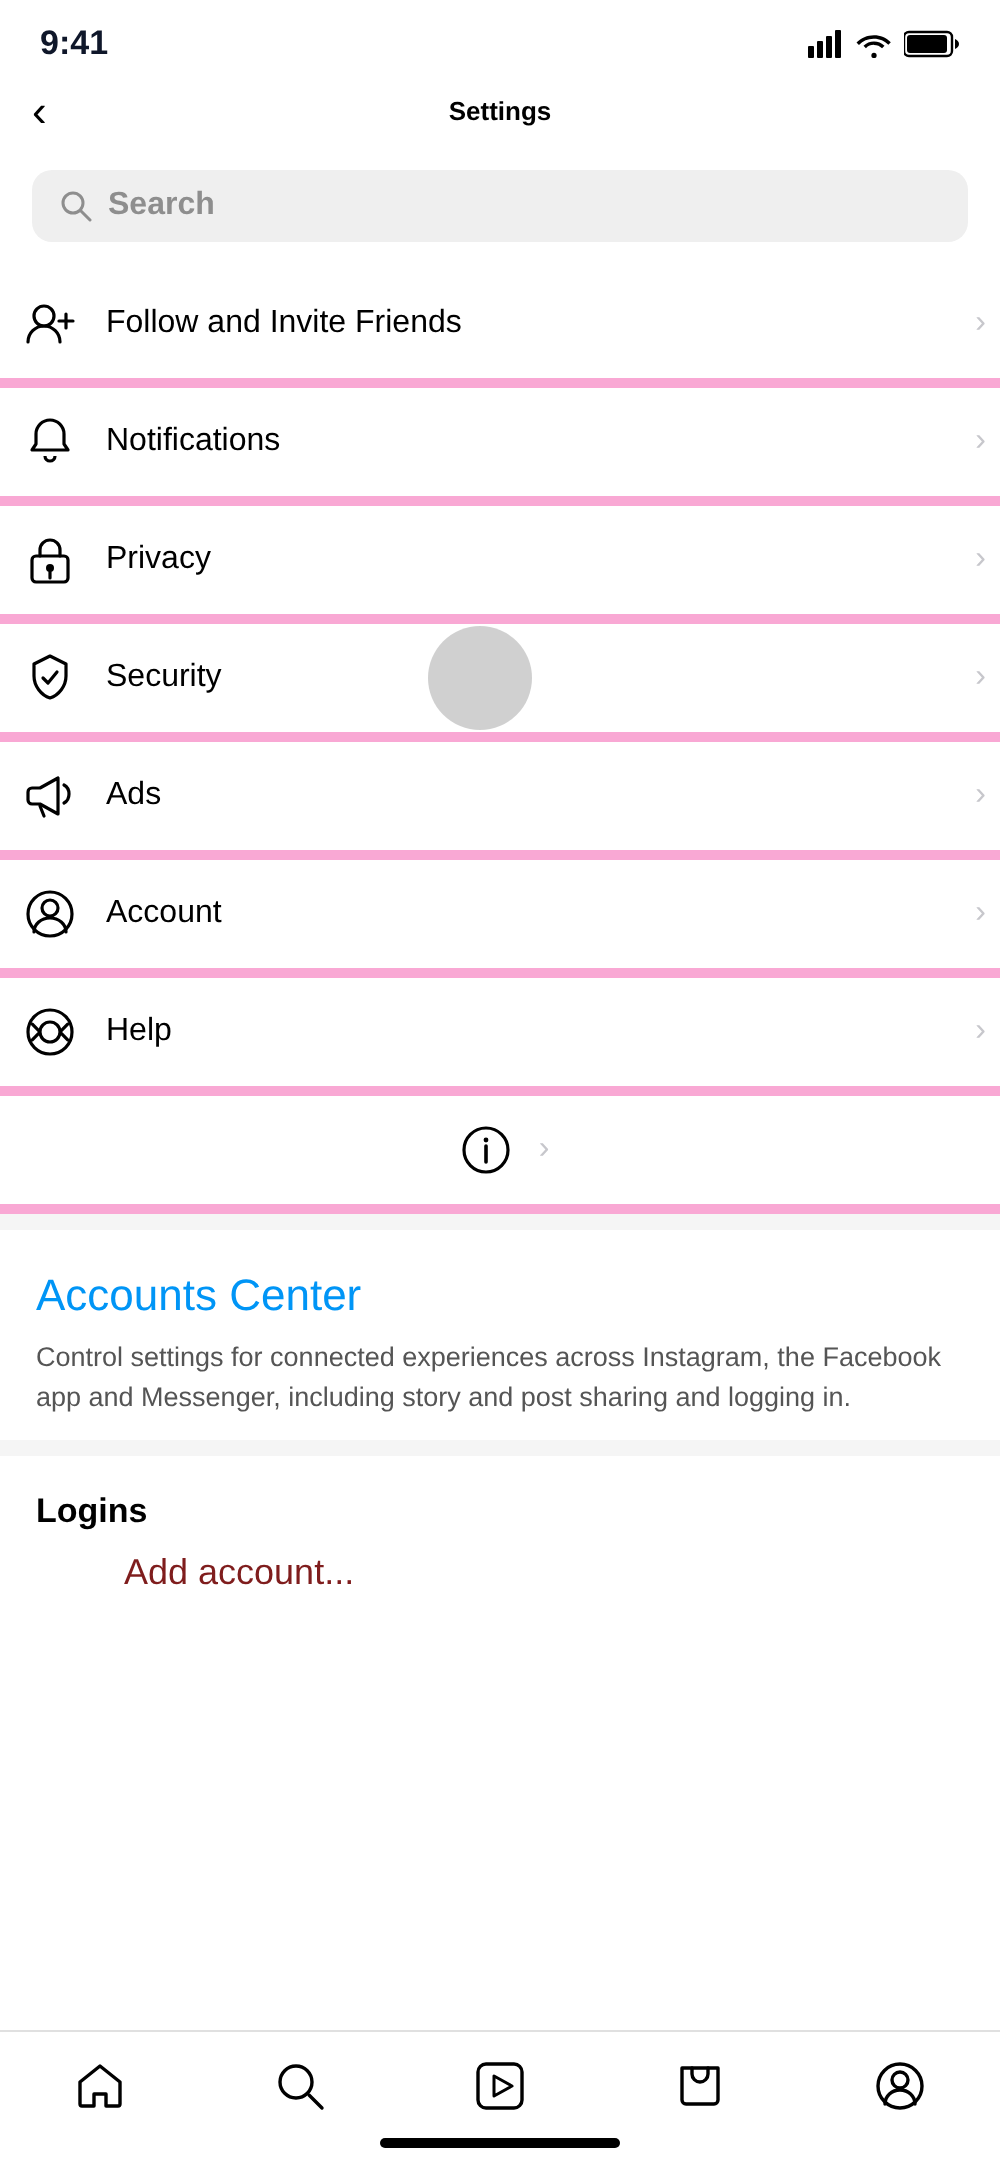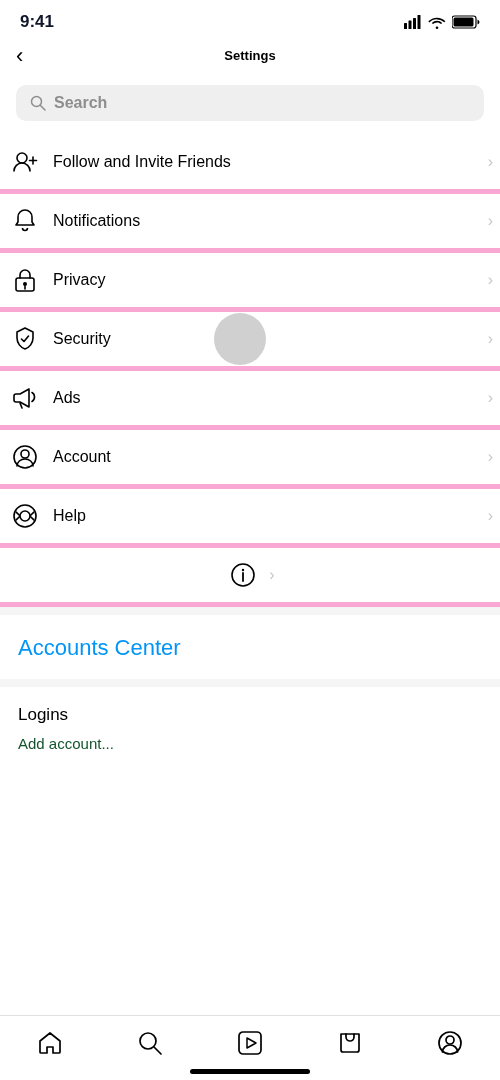--- a/index.html
+++ b/index.html
@@ -142,28 +142,29 @@
       line-height: 1.5;
     }
 
     
     .logins-section {
       padding: 18px 18px 4px;
       border-top: 8px solid #f5f5f5;
     }
     .logins-title {
       font-size: 17px;
-      font-weight: 400;
+      font-weight: 700;
       color: #000;
       margin-bottom: 10px;
     }
     .add-account-link {
-      font-size: 15px;
-      color: #14532d;
+      font-size: 18px;
+      color: #7f1d1d;
       cursor: pointer;
+      margin-left: 44px;
     }
 
     
     .bottom-nav {
       position: fixed;
       bottom: 0;
       left: 0;
       width: 500px;
       background: #fff;
       border-top: 1px solid #e0e0e0;
@@ -348,20 +349,21 @@
         <line x1="13" y1="11" x2="13" y2="19" stroke="#000" stroke-width="1.8" stroke-linecap="round"></line>
         <circle cx="13" cy="8" r="1.2" fill="#000"></circle>
       </svg>
     </div>
     <span class="menu-item-chevron">›</span>
   </div>
 </div>
 
 <div class="meta-section">
   <div class="accounts-center-link">Accounts Center</div>
+  <p class="meta-description">Control settings for connected experiences across Instagram, the Facebook app and Messenger, including story and post sharing and logging in.</p>
 </div>
 
 <div class="logins-section">
   <div class="logins-title">Logins</div>
   <div class="add-account-link">Add account...</div>
 </div>
 
 <div style="height: 80px;"></div>
 
 <div class="bottom-nav">

